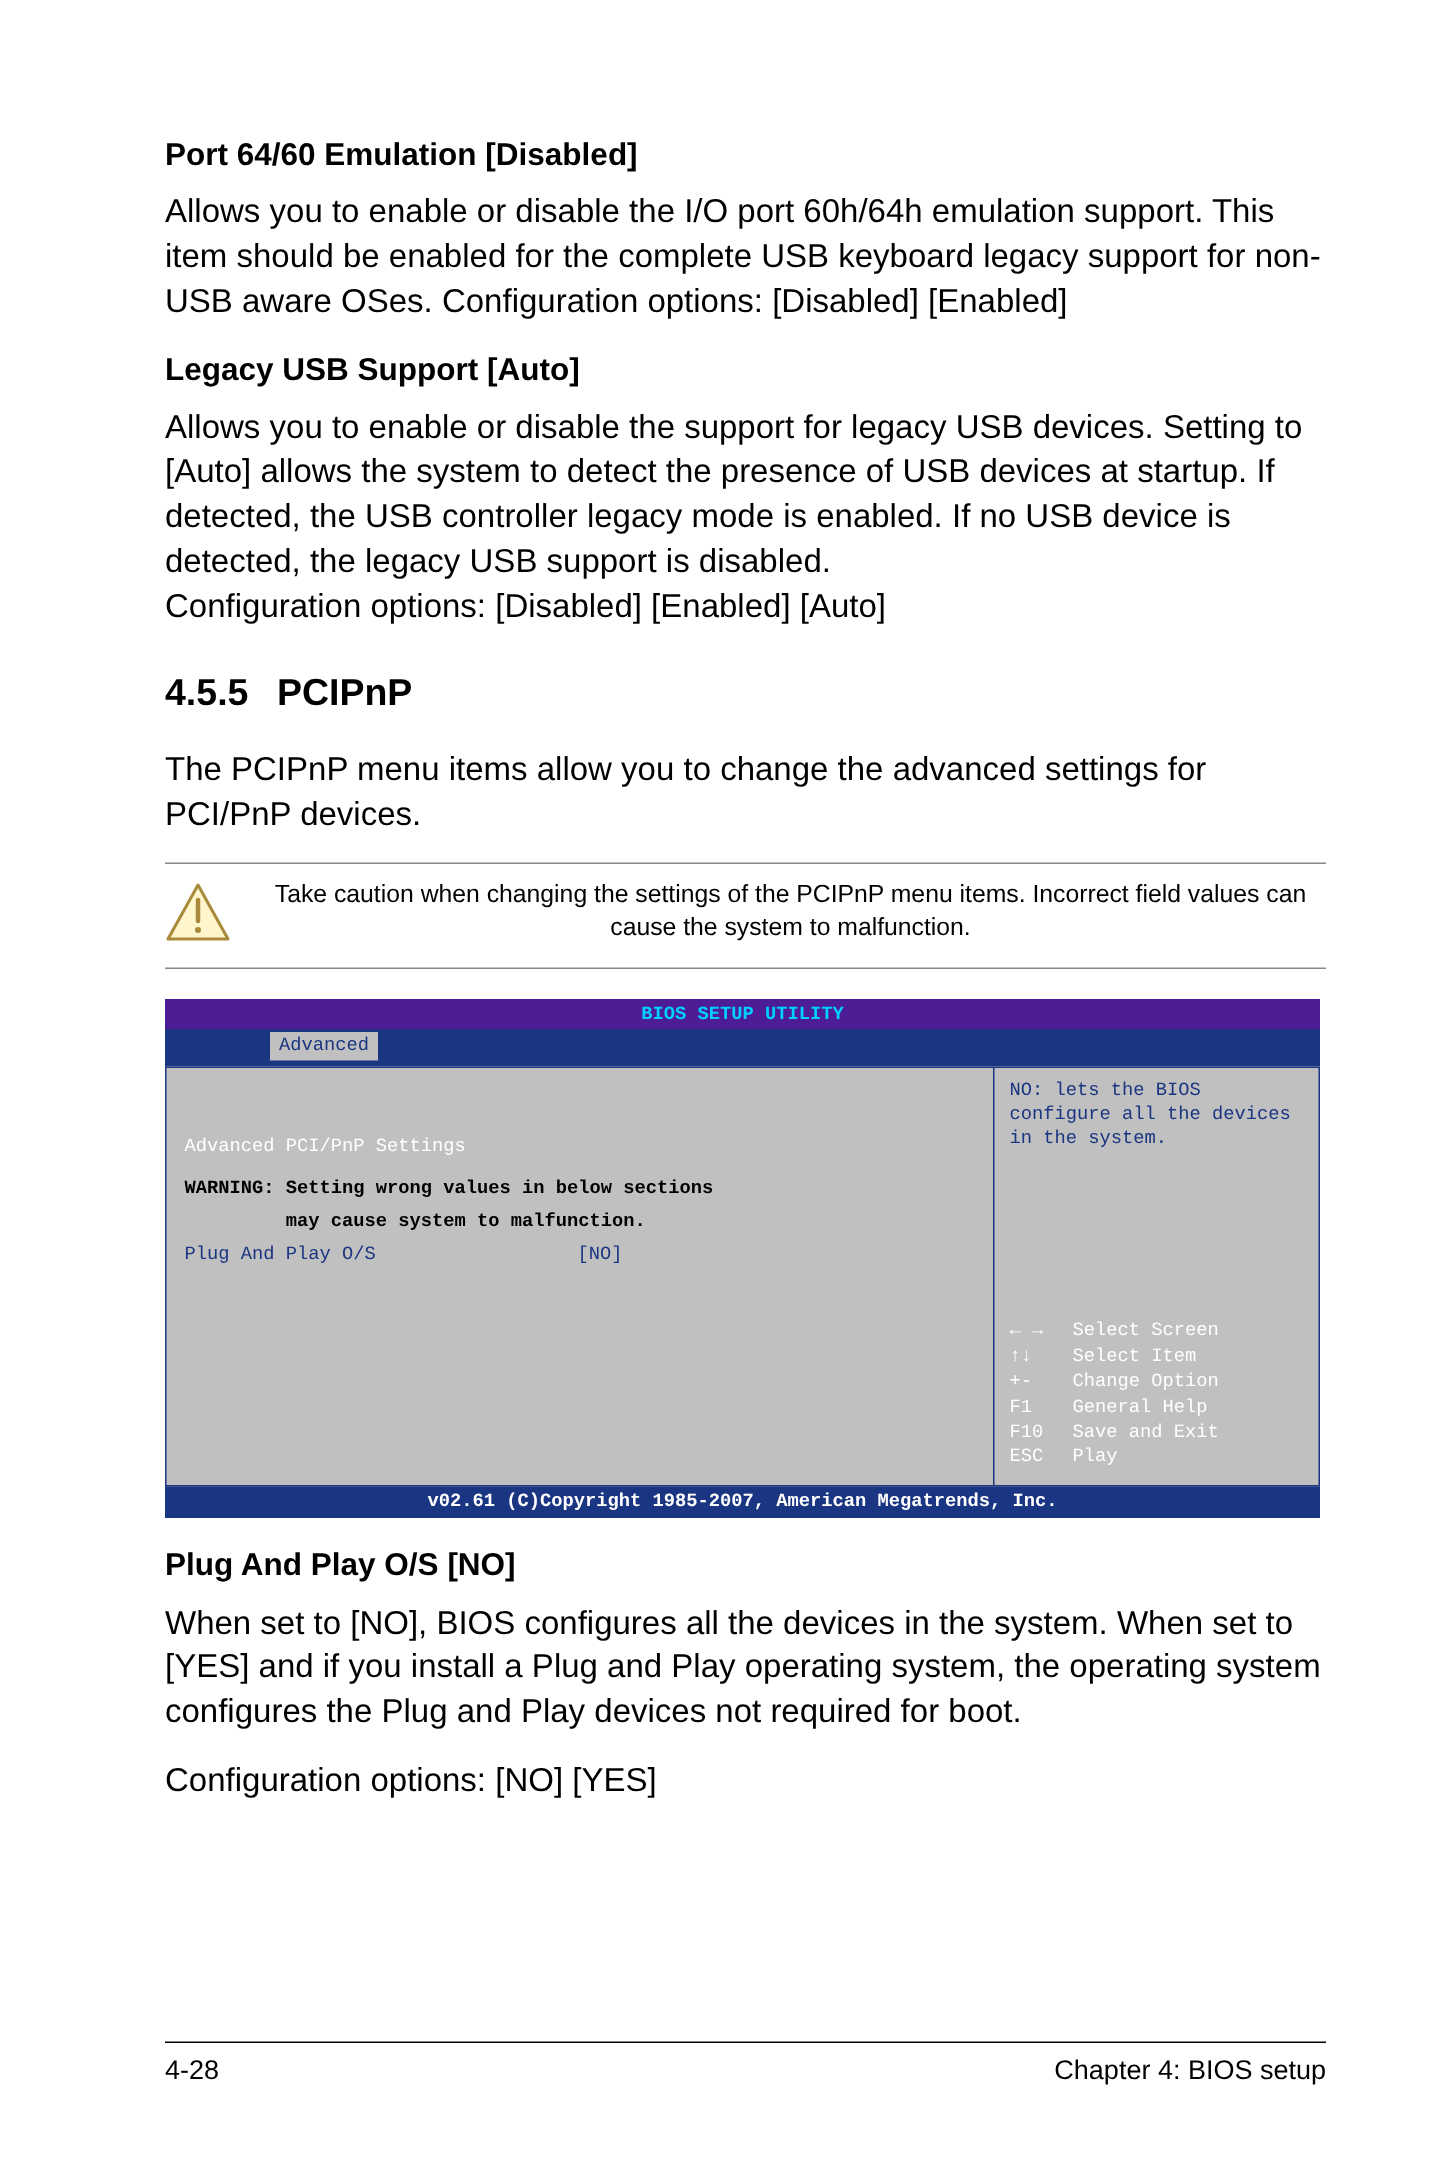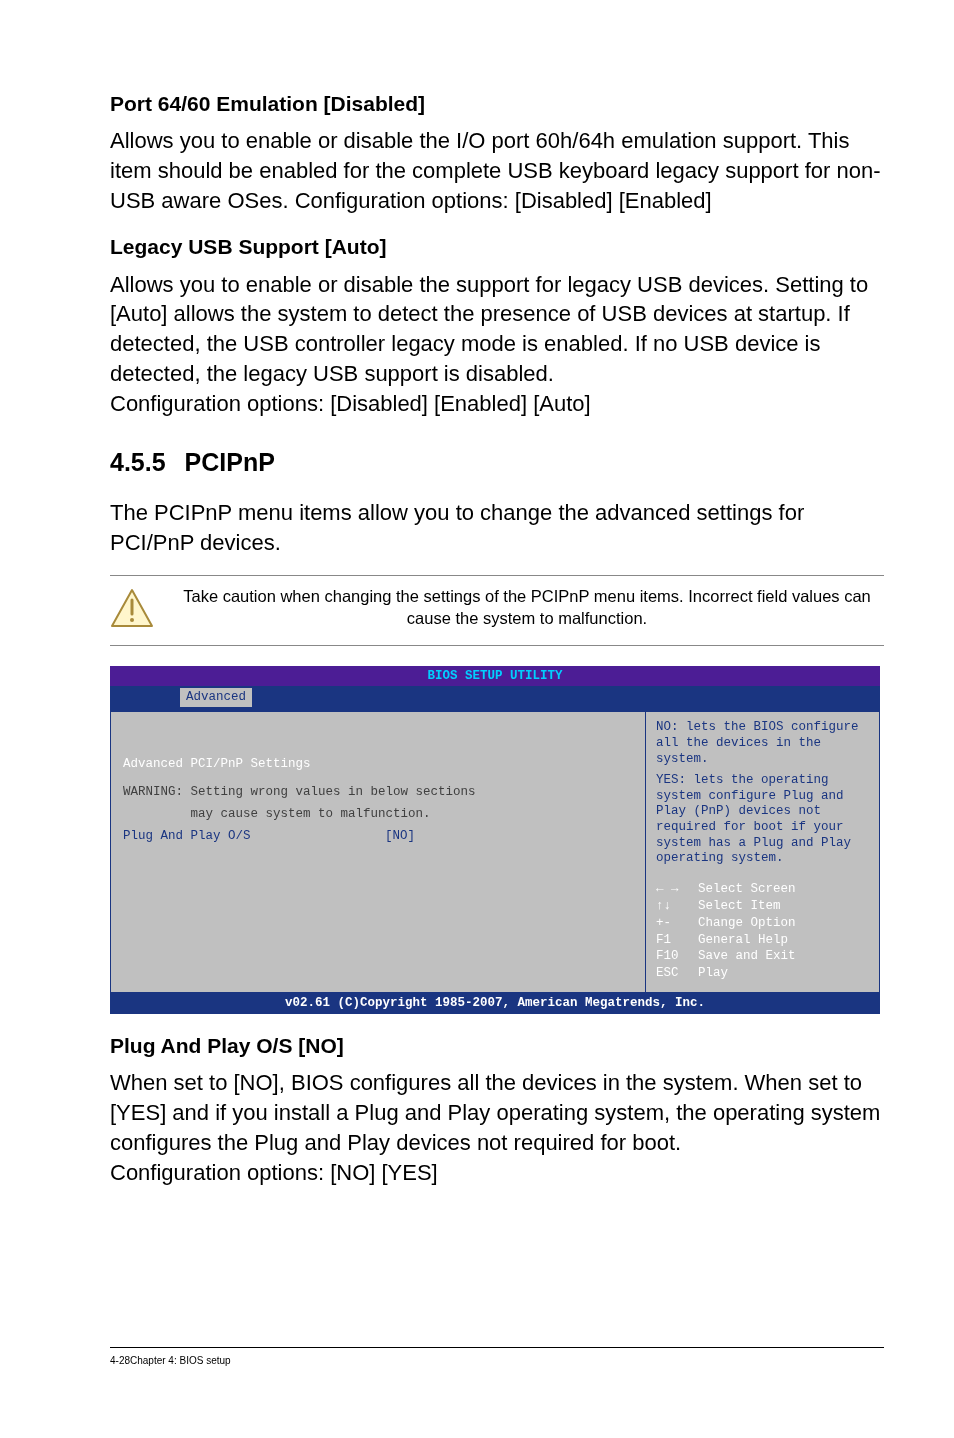--- a/index.html
+++ b/index.html
@@ -93,38 +93,38 @@
     padding: 8px 12px;
     min-height: 280px;
     color: #1a3581;
   }
   .bios-left-title {
     color: #ffffff;
     margin-bottom: 12px;
     margin-top: 36px;
   }
   .bios-warning {
-    color: #404040;
-    font-weight: normal;
+    color: #000000;
+    font-weight: bold;
     line-height: 1.25;
     margin-bottom: 6px;
   }
   .bios-setting-row {
     display: flex;
     color: #1a3581;
     gap: 12px;
   }
   .bios-setting-label {
     width: 250px;
   }
   .bios-setting-value {
     color: #1a3581;
   }
   .bios-right {
-    width: 235px;
+    width: 218px;
     border: 1px solid #1a3581;
     display: flex;
     flex-direction: column;
   }
   .bios-help {
     padding: 8px 10px;
     color: #1a3581;
     line-height: 1.25;
     flex: 1;
   }
@@ -149,21 +149,22 @@
   .bios-arrow-lr {
     color: #ffffff;
     font-weight: bold;
   }
   .bios-arrow-ud {
     color: #ffffff;
     font-weight: bold;
   }
   .page-footer {
     display: flex;
-    font-size: 10px;
+    justify-content: space-between;
+    font-size: 18px;
     margin-top: 160px;
     padding-top: 6px;
     border-top: 1px solid #000;
   }
 </style>
 </head>
 <body>
 
 <div class="section-heading">Port 64/60 Emulation [Disabled]</div>
 <div class="body-text">Allows you to enable or disable the I/O port 60h/64h emulation support. This item should be enabled for the complete USB keyboard legacy support for non-USB aware OSes. Configuration options: [Disabled] [Enabled]</div>
@@ -201,21 +202,20 @@
       <div class="bios-warning" style="white-space:pre;">         may cause system to malfunction.</div>
       <div class="bios-setting-row">
         <div class="bios-setting-label">Plug And Play O/S</div>
         <div class="bios-setting-value">[NO]</div>
       </div>
     </div>
     <div class="bios-right">
       <div class="bios-help">
         <div>NO: lets the BIOS configure all the devices in the system.</div>
         <div style="height:6px;"></div>
-        <div>YES: lets the operating system configure Plug and Play (PnP) devices not required for boot if your system has a Plug and Play operating system.</div>
       </div>
       <div class="bios-keys">
         <div class="bios-key-row">
           <div class="bios-key-key bios-arrow-lr">← →</div>
           <div>Select Screen</div>
         </div>
         <div class="bios-key-row">
           <div class="bios-key-key bios-arrow-ud">↑↓</div>
           <div>Select Item</div>
         </div>
@@ -235,19 +235,19 @@
           <div class="bios-key-key">ESC</div>
           <div>Play</div>
         </div>
       </div>
     </div>
   </div>
   <div class="bios-footer">v02.61 (C)Copyright 1985-2007, American Megatrends, Inc.</div>
 </div>
 
 <div class="section-heading">Plug And Play O/S [NO]</div>
-<div class="body-text" style="margin-bottom:0;">When set to [NO], BIOS configures all the devices in the system. When set to [YES] and if you install a Plug and Play operating system, the operating system configures the Plug and Play devices not required for boot.</div>
+<div class="body-text" style="margin-bottom:16px;">When set to [NO], BIOS configures all the devices in the system. When set to [YES] and if you install a Plug and Play operating system, the operating system configures the Plug and Play devices not required for boot.</div>
 <div class="body-text">Configuration options: [NO] [YES]</div>
 
 <div class="page-footer">
   <div>4-28</div>
   <div>Chapter 4: BIOS setup</div>
 </div>
 
 </body></html>

